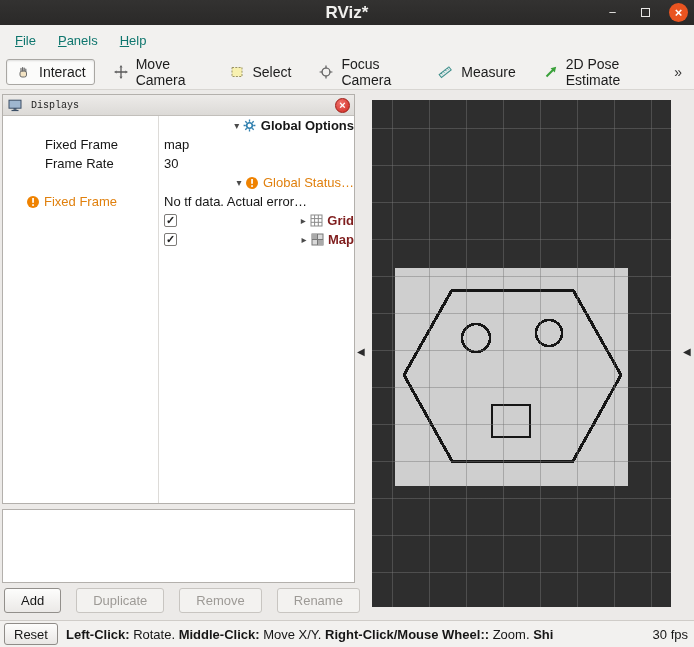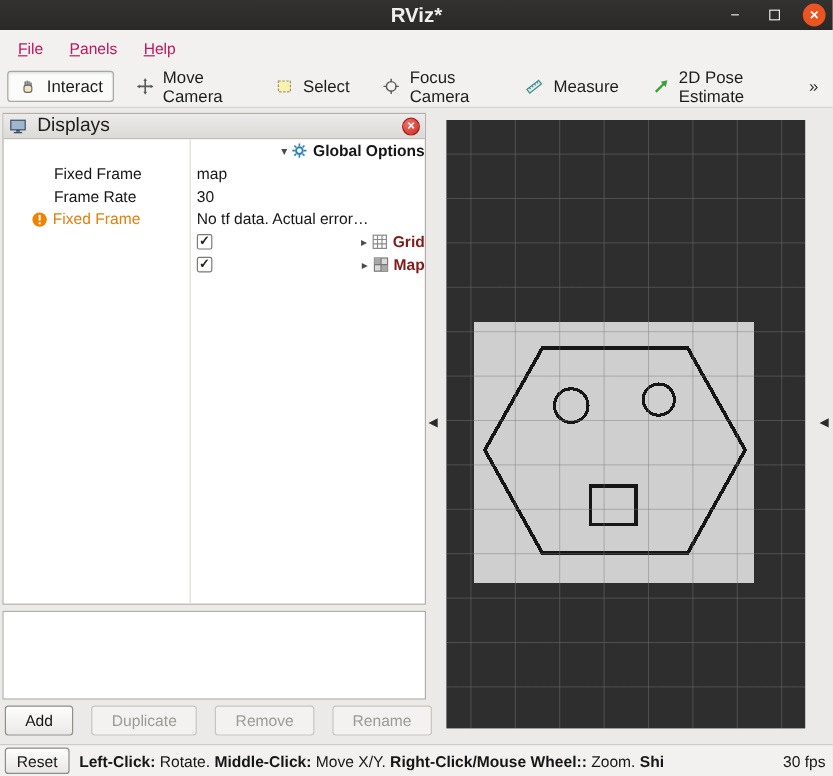--- a/index.html
+++ b/index.html
@@ -16,42 +16,42 @@
     color:#e8e7e5; font-size:13px; cursor:default; }
   .icon-minimize::before { content:"−"; }
   .icon-maximize { width:9px; height:9px; border:1px solid #e8e7e5; }
   .win-close { width:19px; height:19px; border-radius:50%; background:#e95420;
     display:flex; align-items:center; justify-content:center; }
   .win-close::before { content:"×"; color:#fff; font-size:13px; font-weight:bold; line-height:1; }
 
   
   .menubar { position:absolute; left:0; top:25px; width:694px; height:30px;
     background:#f2f1ef; display:flex; align-items:center; padding-left:4px; }
-  .menu-item { display:inline-block; padding:4px 11px; font-size:13px; color:#be185d; }
+  .menu-item { display:inline-block; padding:4px 11px; font-size:13px; color:#0f766e; }
   .menu-item::first-letter { text-decoration:underline; }
 
   
   .toolbar { position:absolute; left:0; top:55px; width:694px; height:35px;
     background:#f2f1ef; border-bottom:1px solid #d8d6d2; display:flex; align-items:center; padding:0 6px; }
   .tool { display:flex; align-items:center; gap:5px; font-size:14px; color:#1c1c1c;
     padding:4px 8px; margin-right:10px; border:1px solid transparent; border-radius:3px; }
   .tool.active { background:#fbfbfa; border:1px solid #a9a7a3; box-shadow:inset 0 1px 2px rgba(0,0,0,.12); }
   .tool svg { display:block; }
   .toolbar-overflow { margin-left:auto; font-size:14px; color:#333; padding:2px 6px; }
   .toolbar-overflow::before { content:"»"; }
 
   
   .main { position:absolute; left:0; top:90px; width:694px; height:530px; background:#eceae8; }
 
   
   .displays-panel { position:absolute; left:2px; top:4px; width:353px; height:410px;
     border:1px solid #b3b0ac; background:#fff; }
   .panel-header { height:21px; background:linear-gradient(#edebe9,#dcdad7);
     border-bottom:1px solid #c2bfbb; display:flex; align-items:center; padding:0 4px; gap:5px; }
-  .panel-header .ph-title { font-size:16px; color:#1d1d1d; flex:1; }
+  .panel-header .ph-title { font-size:10px; color:#1d1d1d; flex:1;font-family:Liberation Mono, monospace; }
   .panel-close { width:15px; height:15px; border-radius:50%;
     background:radial-gradient(circle at 35% 30%, #f0706a, #cf2a22); border:1px solid #9e1d17;
     display:flex; align-items:center; justify-content:center; }
   .panel-close::before { content:"×"; color:#fff; font-size:11px; font-weight:bold; line-height:1; }
 
   .tree { position:relative; height:387px; overflow:hidden; font-size:13px; color:#161616; }
   .col-divider { position:absolute; left:155px; top:0; bottom:0; width:1px; background:#dddbd8; }
   .row { position:relative; height:19px; display:flex; align-items:center; }
   .exp { width:10px; font-size:10px; color:#4a4a4a; text-align:center; }
   .exp-open::before { content:"▾"; }
@@ -220,20 +220,31 @@
           <span class="lbl">Fixed Frame</span>
           <span class="val">map</span>
         </div>
 
 
         <div class="row pad-child">
           <span class="lbl">Frame Rate</span>
           <span class="val">30</span>
         </div>
 
+        <div class="row pad-root">
+          <span class="exp exp-open"></span>
+          <span class="ticon">
+            <svg width="14" height="14" viewBox="0 0 14 14">
+                <circle cx="7" cy="7" r="6" fill="#ef8200"></circle>
+                <rect x="6.2" y="3" width="1.7" height="4.8" fill="#fff"></rect>
+                <rect x="6.2" y="9.2" width="1.7" height="1.7" fill="#fff"></rect>
+              </svg>
+          </span>
+          <span class="lbl orange">Global Status…</span>
+        </div>
 
         <div class="row" style="padding-left:22px;">
           <span class="ticon">
             <svg width="14" height="14" viewBox="0 0 14 14">
                 <circle cx="7" cy="7" r="6" fill="#ef8200"></circle>
                 <rect x="6.2" y="3" width="1.7" height="4.8" fill="#fff"></rect>
                 <rect x="6.2" y="9.2" width="1.7" height="1.7" fill="#fff"></rect>
               </svg>
           </span>
           <span class="lbl orange">Fixed Frame</span>

